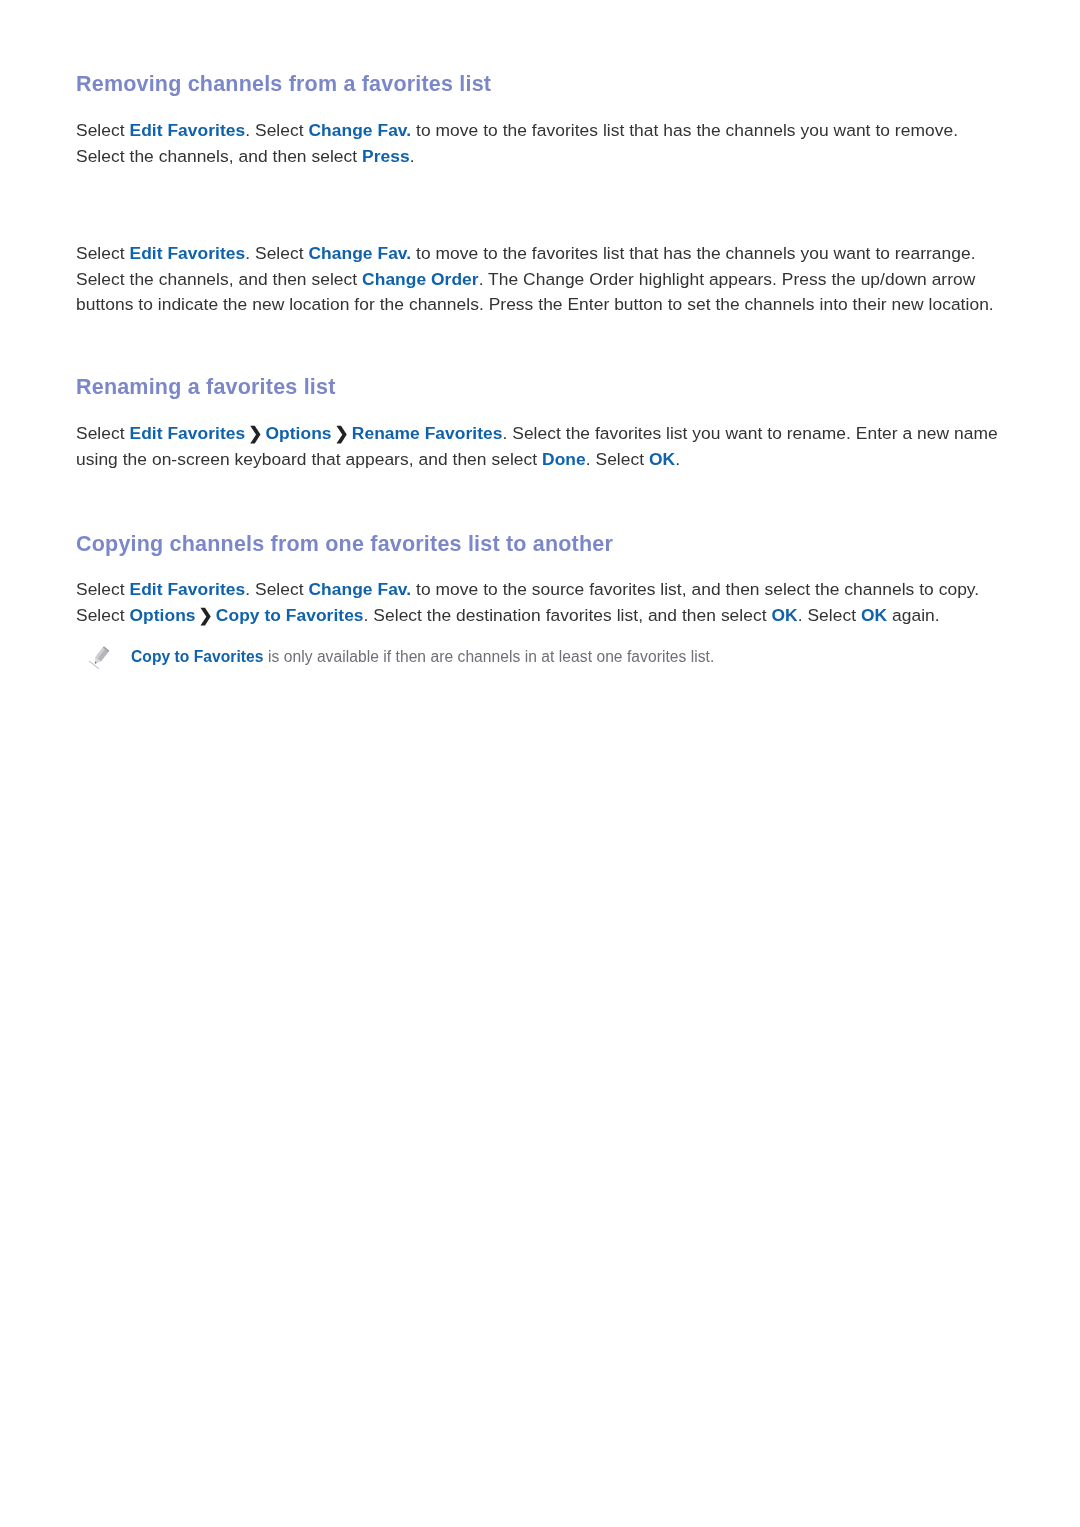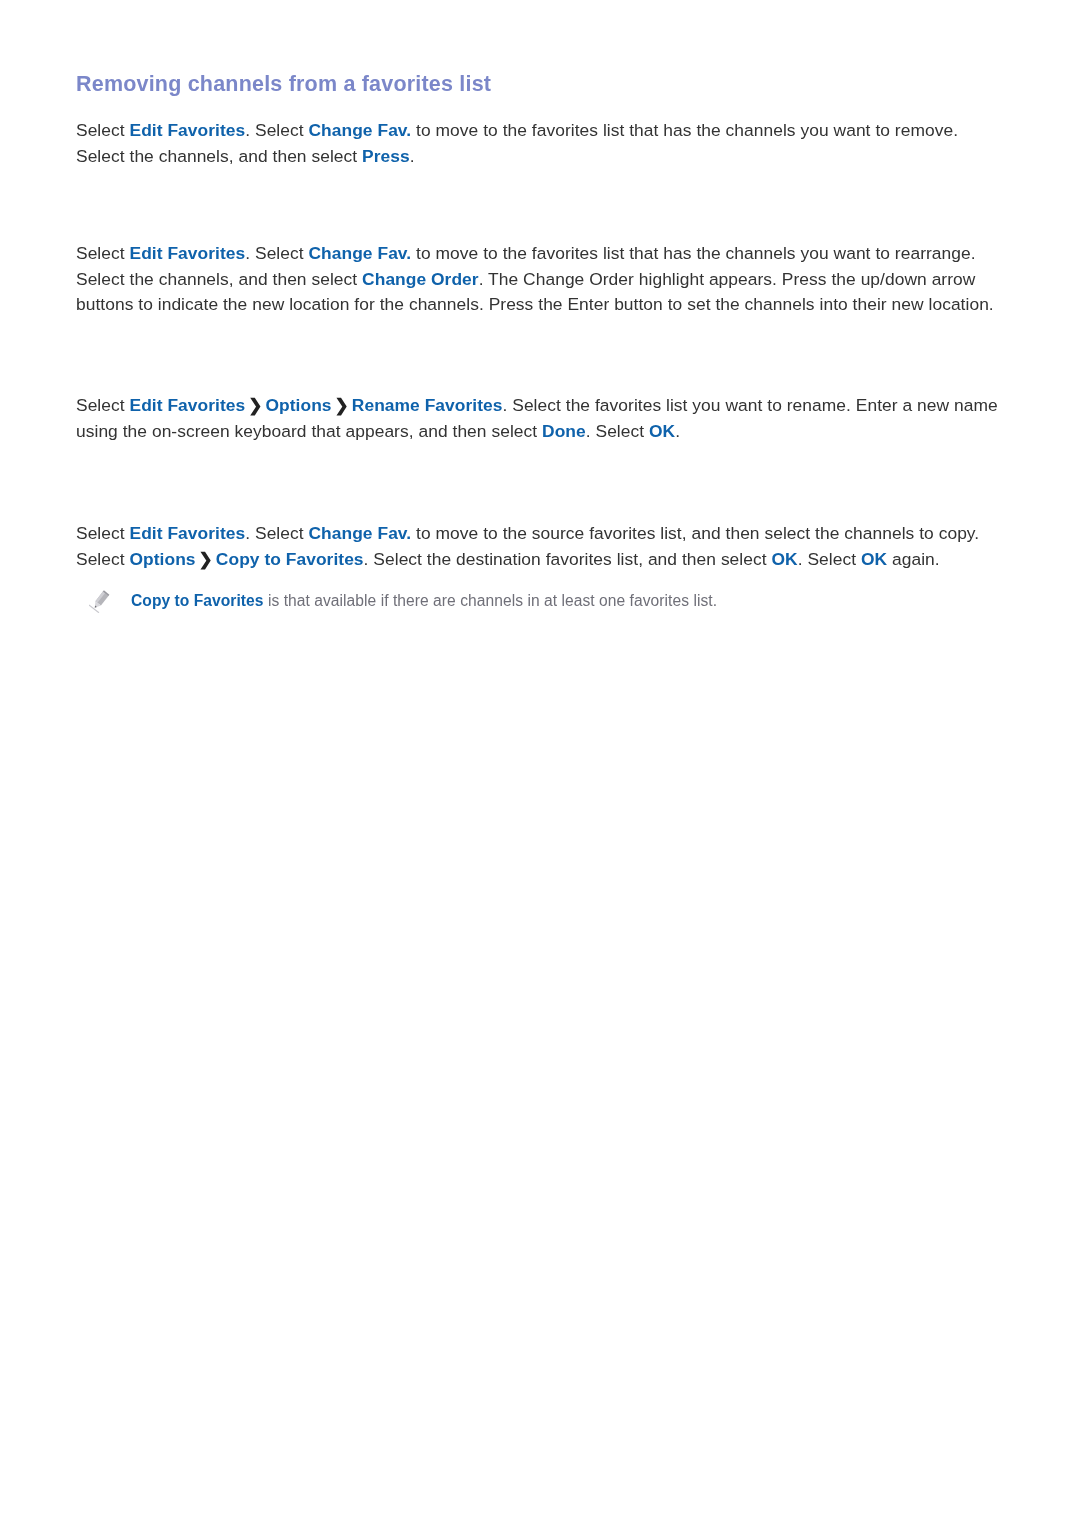--- a/index.html
+++ b/index.html
@@ -97,36 +97,38 @@
   <div class="section sec-removing">
     <h2 class="section-heading">Removing channels from a favorites list</h2>
     <p class="section-body"><span>Select </span><span class="lnk">Edit Favorites</span><span>. Select </span><span class="lnk">Change Fav.</span><span> to move to the favorites list that has the channels you want to remove. Select the channels, and then select </span><span class="lnk">Press</span><span>.</span></p>
   </div>
 
   <div class="section sec-rearranging">
     <p class="section-body"><span>Select </span><span class="lnk">Edit Favorites</span><span>. Select </span><span class="lnk">Change Fav.</span><span> to move to the favorites list that has the channels you want to rearrange. Select the channels, and then select </span><span class="lnk">Change Order</span><span>. The Change Order highlight appears. Press the up/down arrow buttons to indicate the new location for the channels. Press the Enter button to set the channels into their new location.</span></p>
   </div>
 
   <div class="section sec-renaming">
+    <h2 class="section-heading">Renaming a favorites list</h2>
     <p class="section-body"><span>Select </span><span class="lnk">Edit Favorites</span><span class="chev">❯</span><span class="lnk">Options</span><span class="chev">❯</span><span class="lnk">Rename Favorites</span><span>. Select the favorites list you want to rename. Enter a new name using the on-screen keyboard that appears, and then select </span><span class="lnk">Done</span><span>. Select </span><span class="lnk">OK</span><span>.</span></p>
   </div>
 
   <div class="section sec-copying">
+    <h2 class="section-heading">Copying channels from one favorites list to another</h2>
     <p class="section-body"><span>Select </span><span class="lnk">Edit Favorites</span><span>. Select </span><span class="lnk">Change Fav.</span><span> to move to the source favorites list, and then select the channels to copy. Select </span><span class="lnk">Options</span><span class="chev">❯</span><span class="lnk">Copy to Favorites</span><span>. Select the destination favorites list, and then select </span><span class="lnk">OK</span><span>. Select </span><span class="lnk">OK</span><span> again.</span></p>
 
     <div class="note-row">
       <span class="note-icon">
         <svg width="22" height="24" viewBox="0 0 22 24" xmlns="http://www.w3.org/2000/svg" aria-hidden="true">
           <g transform="rotate(38 11 12)">
             <rect x="7.5" y="2.5" width="7" height="12.5" fill="#b5b5ba"></rect>
             <rect x="7.5" y="2.5" width="2.6" height="12.5" fill="#cfcfd4"></rect>
             <rect x="7.5" y="1.2" width="7" height="1.6" fill="#9a9aa0"></rect>
             <polygon points="7.5,15 14.5,15 11,20.5" fill="#d8d8dc"></polygon>
             <polygon points="9.9,18.6 12.2,18.6 11,20.5" fill="#6b6b70"></polygon>
             <rect x="4.6" y="21.3" width="12.8" height="1.2" fill="#c9c9ce"></rect>
           </g>
         </svg>
       </span>
-      <span class="note-text"><span class="lnk">Copy to Favorites</span><span> is that available if there are channels in at least one favorites list.</span></span>
+      <span class="note-text"><span class="lnk">Copy to Favorites</span><span> is only available if then are channels in at least one favorites list.</span></span>
     </div>
   </div>
 
 </div>
 
 </body></html>

